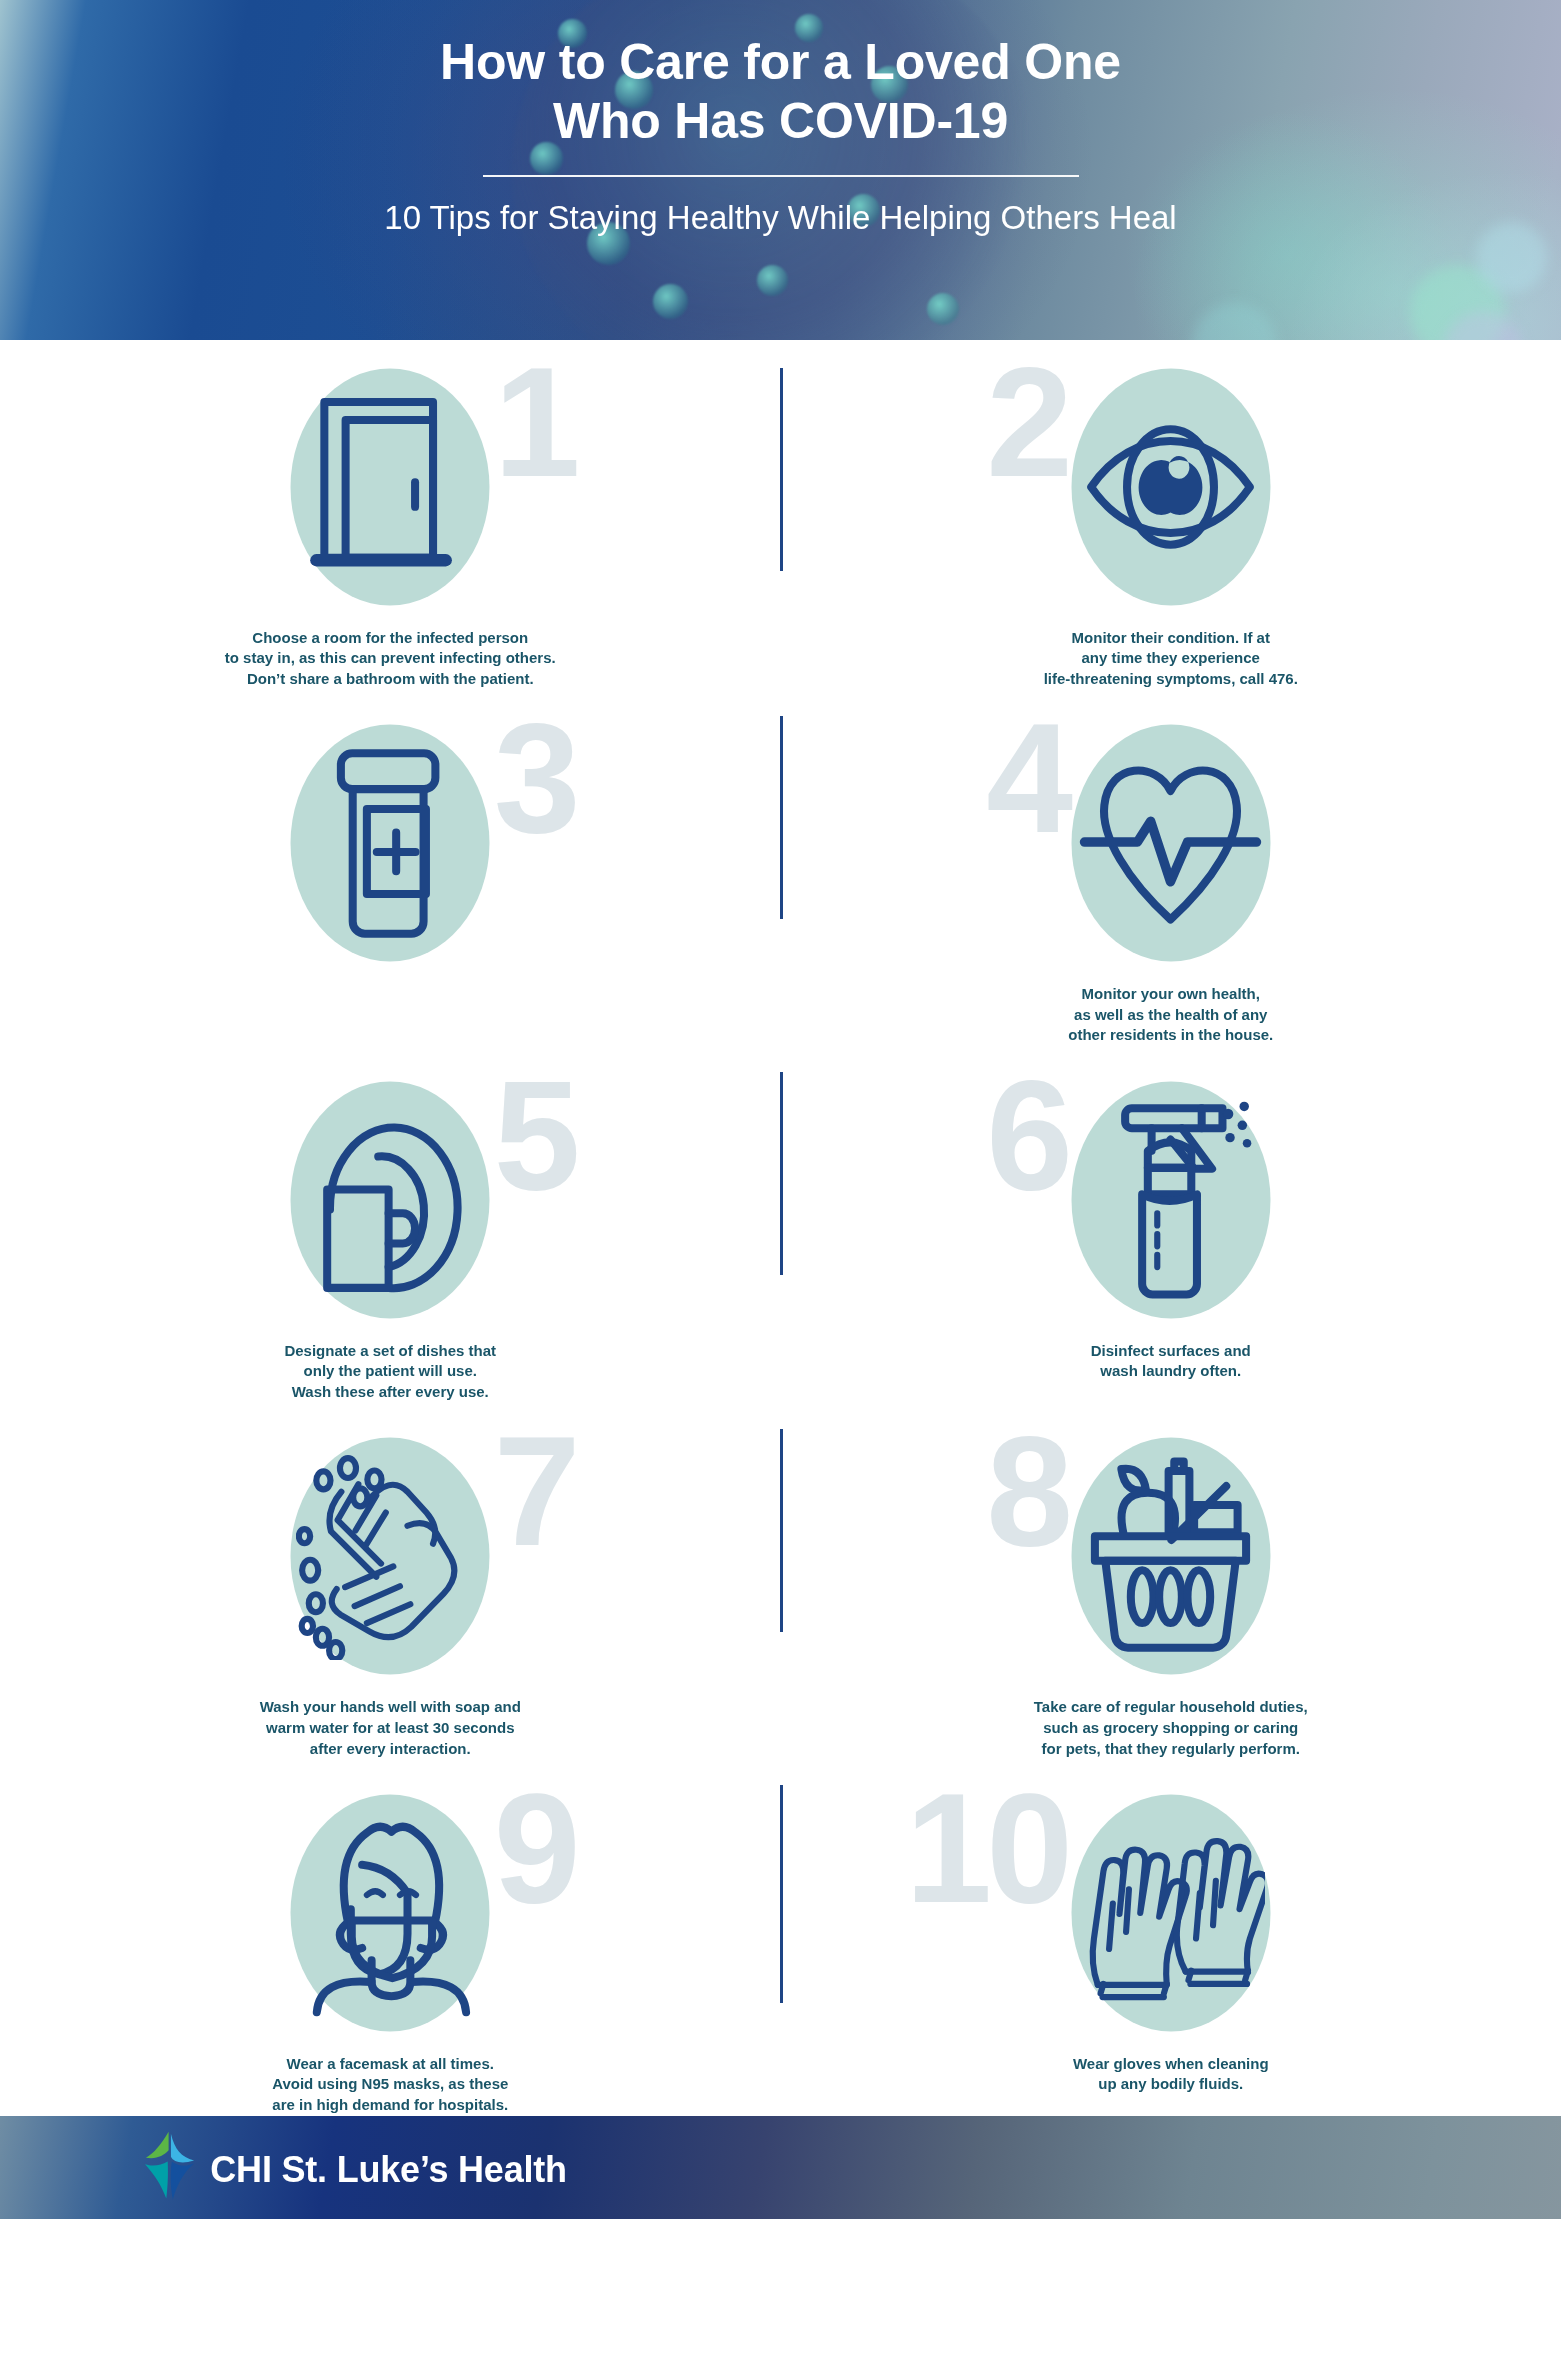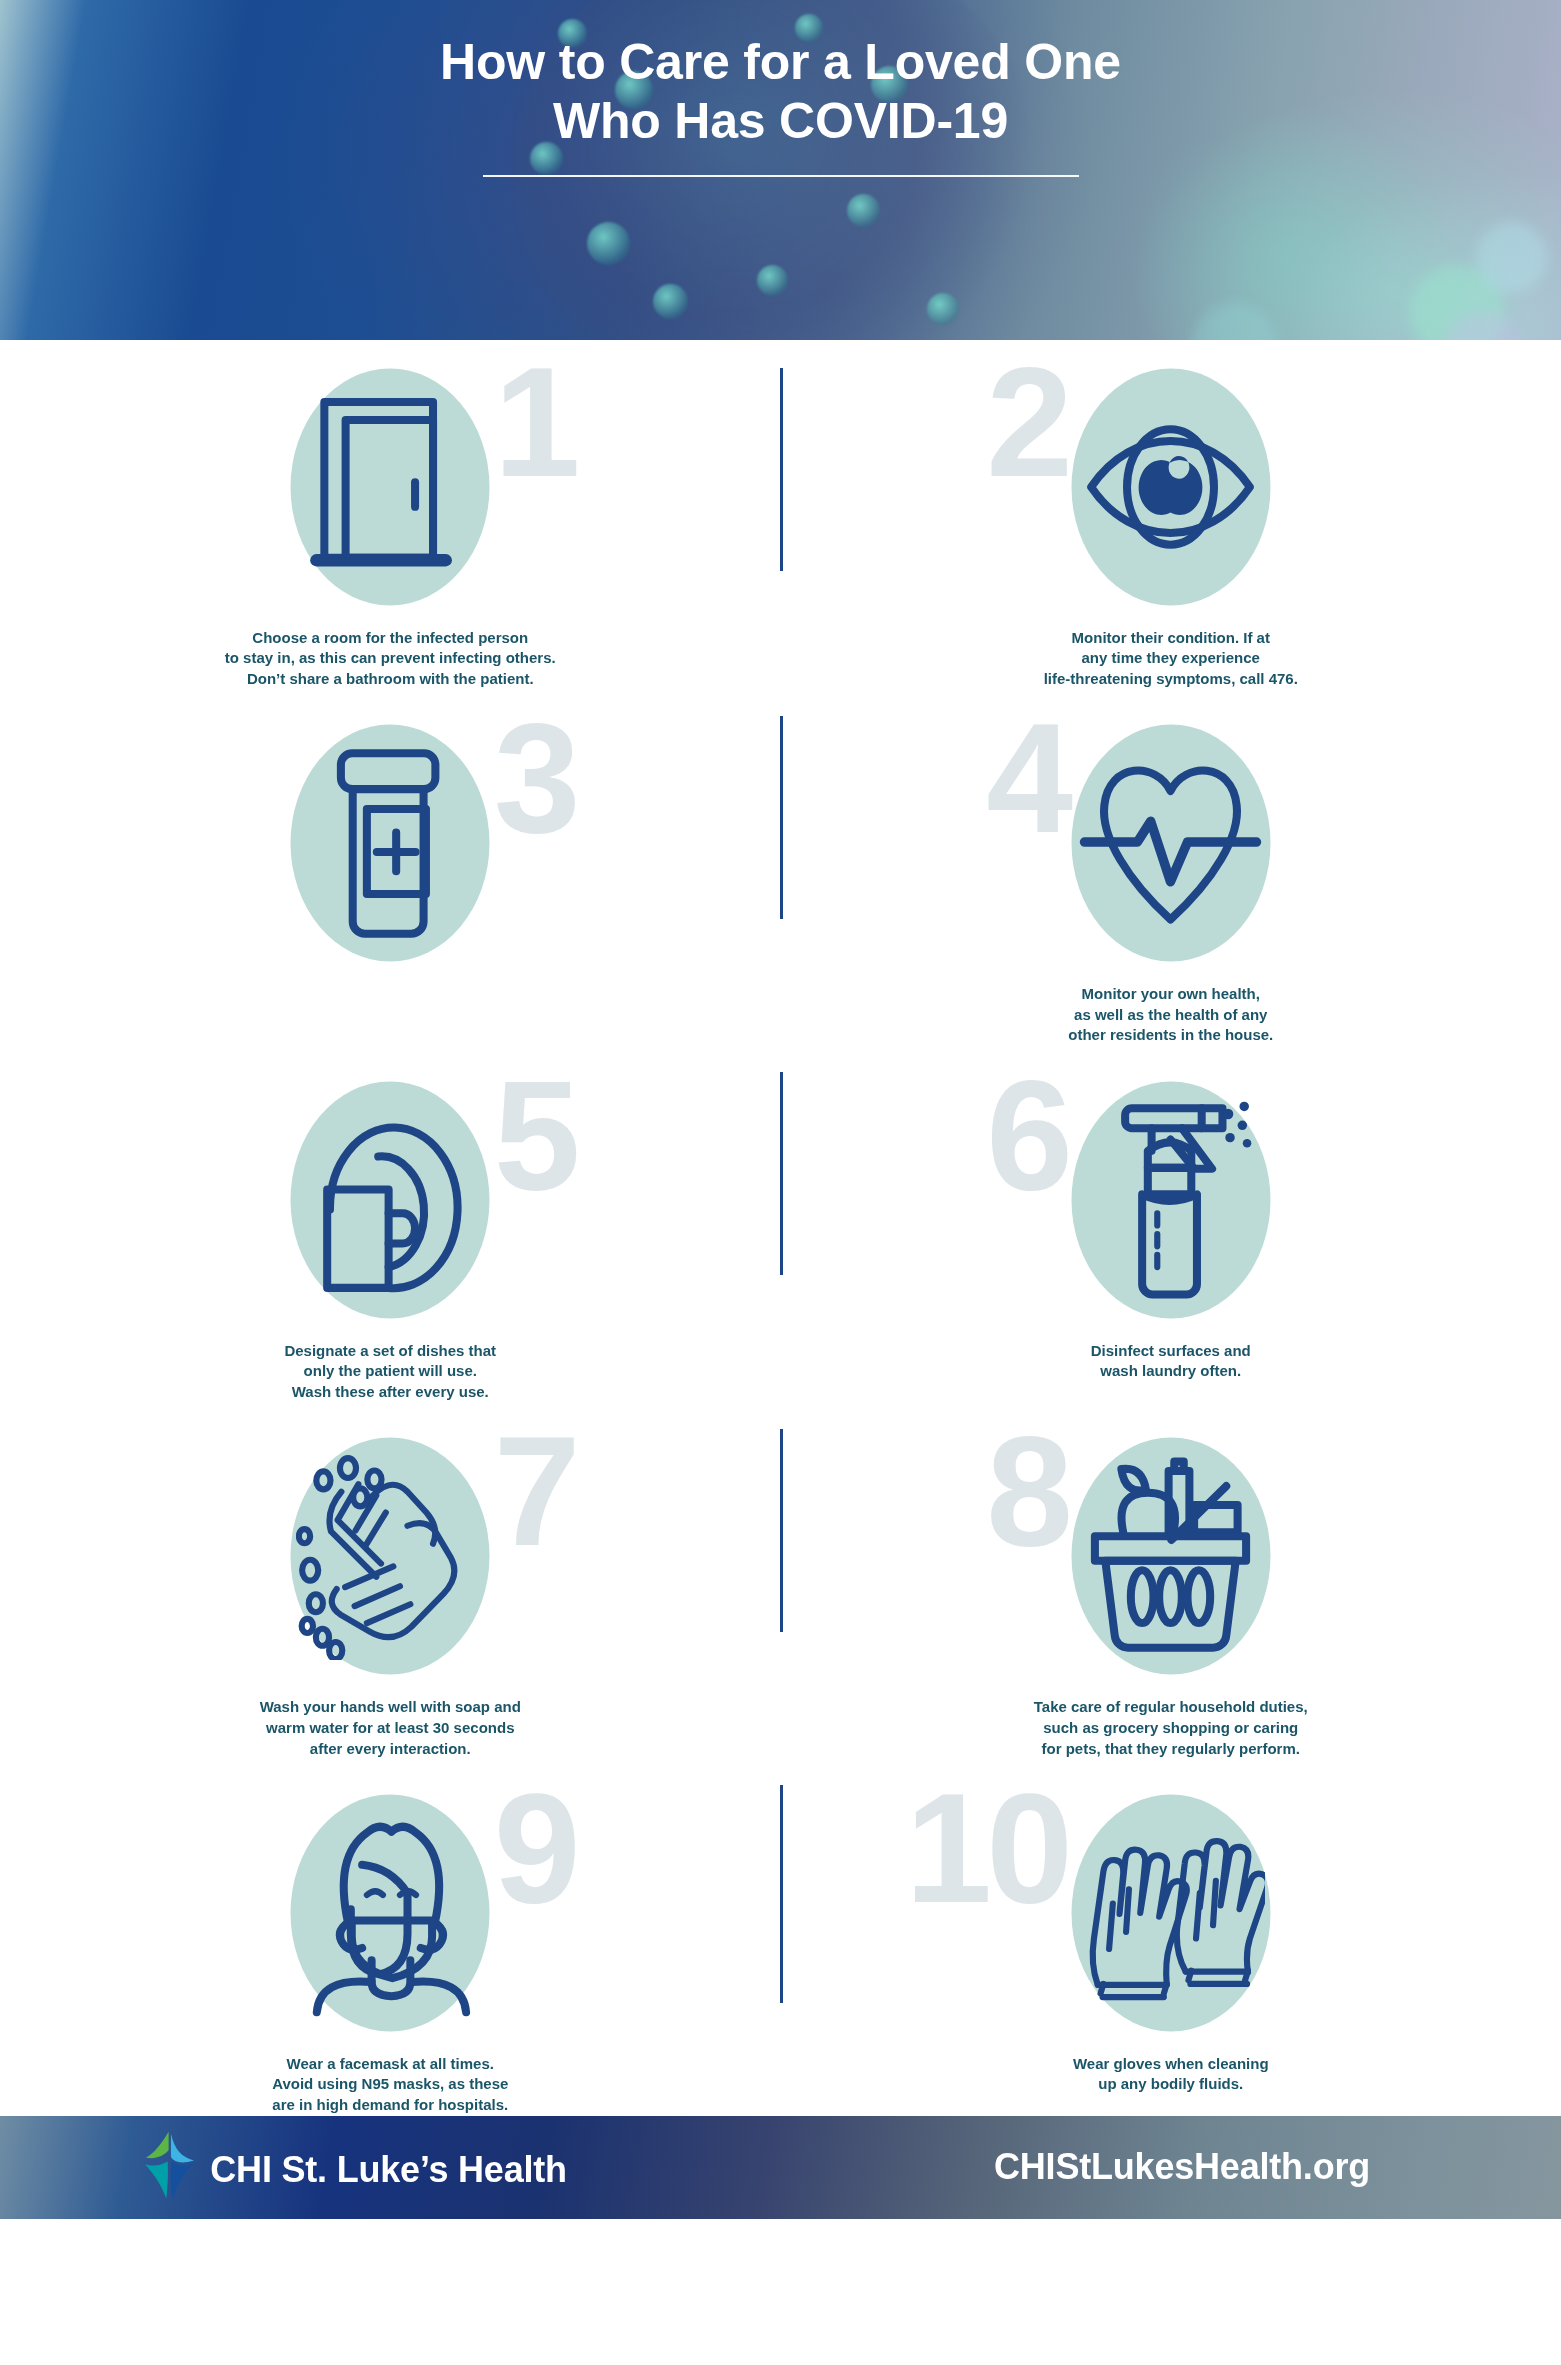--- a/index.html
+++ b/index.html
@@ -256,20 +256,21 @@
     <div class="bokeh" style="left:1476px;top:222px;width:71px;height:71px;background:rgba(180,230,240,0.40);"></div>
     <div class="bokeh" style="left:1443px;top:312px;width:80px;height:80px;background:rgba(200,190,235,0.35);"></div>
     <div class="bokeh" style="left:1192px;top:303px;width:85px;height:85px;background:rgba(150,225,225,0.28);"></div>
 
     <div class="header-inner">
       <div class="title">
         <div>How to Care for a Loved One</div>
         <div>Who Has COVID-19</div>
       </div>
       <div class="title-rule"></div>
+      <div class="subtitle">10 Tips for Staying Healthy While Helping Others Heal</div>
     </div>
   </div>
 
   <div class="tips">
 
     <div class="row-block">
       <div class="divider" style="top:28px;height:203px;"></div>
       <div class="row" style="padding-top:14px;">
 
         <div class="cell">
@@ -537,17 +538,16 @@
       <div class="logo-mark">
         <svg viewBox="0 0 120 164">
           <path fill="#5cb646" d="M57 6 C40 34 26 52 8 62 C30 66 46 58 57 46 Z"></path>
           <path fill="#3cb4e5" d="M62 10 C70 44 84 60 112 68 C86 76 68 72 62 60 Z"></path>
           <path fill="#00a0a8" d="M55 70 C40 78 24 82 6 76 C24 96 40 118 52 150 C56 118 56 92 55 70 Z"></path>
           <path fill="#14509e" d="M64 70 C74 78 92 84 112 74 C92 92 76 116 66 152 C60 118 61 90 64 70 Z"></path>
         </svg>
       </div>
       <div class="logo-text">CHI St. Luke’s Health</div>
     </div>
-    <div class="footer-url">CHIStLukesHealth.org</div>
   </div>
 
 </div>
 
 
 </body></html>

